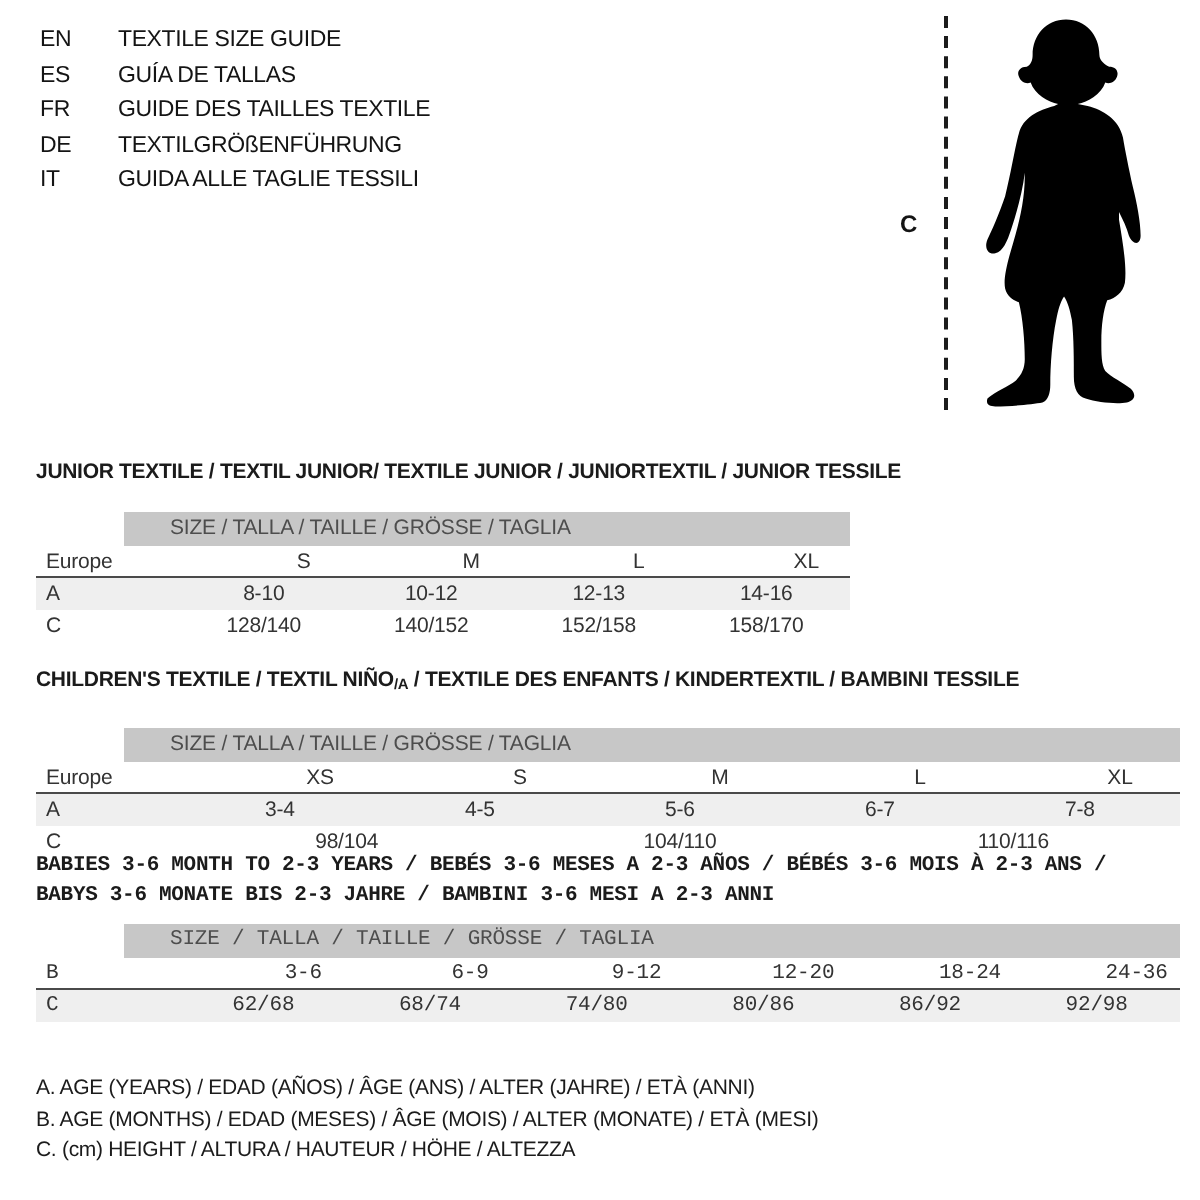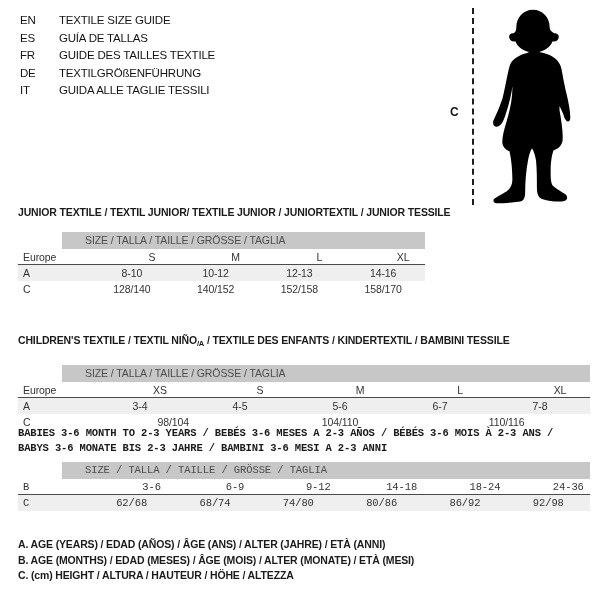--- a/index.html
+++ b/index.html
@@ -37,30 +37,30 @@
   .size-bar{background:var(--header-bar);color:var(--bar-text);
     height:17px;line-height:17px;font-size:10.5px;padding-left:23px;
     letter-spacing:-0.1px;margin-left:44px;}
   .t-row{display:flex;height:16px;line-height:16px;font-size:10.5px;
     color:var(--text);letter-spacing:-0.1px;}
   .t-row.first{border-bottom:1px solid var(--rule);gap:40px;}
   .t-row.shaded{background:var(--row-shade);}
   .t-lbl{width:72px;padding-left:5px;}
   .t-cell{flex:1;text-align:center;}
 
-  #sec-junior{top:207px;width:407px;}
+  #sec-junior{top:231px;width:407px;}
   #sec-junior .sec-title{margin-bottom:14px;}
   #sec-children{top:322px;width:572px;}
   #sec-children .sec-title{margin-bottom:16px;margin-top:13px;}
   #sec-babies{top:426px;width:572px;font-family:Liberation Mono, monospace;}
   #sec-babies .sec-title{margin-bottom:6px;}
 
   
   .legend{left:18px;top:537px;}
-  .legend-line{font-size:10.5px;font-weight:bold;color:var(--heading);
+  .legend-line{font-size:10.5px;font-weight:normal;color:var(--heading);
     line-height:15.5px;white-space:nowrap;letter-spacing:-0.15px;}
 </style>
 </head>
 <body>
 
 <div>
 
   <div class="abs lang-list">
     <div class="lang-row">
       <span class="lang-code">EN</span>
@@ -165,21 +165,21 @@
     <div class="sec-title two-line">
       <div>BABIES 3-6 MONTH TO 2-3 YEARS / BEBÉS 3-6 MESES A 2-3 AÑOS / BÉBÉS 3-6 MOIS À 2-3 ANS /</div>
       <div>BABYS 3-6 MONATE BIS 2-3 JAHRE / BAMBINI 3-6 MESI A 2-3 ANNI</div>
     </div>
     <div class="size-bar">SIZE / TALLA / TAILLE / GRÖSSE / TAGLIA</div>
     <div class="t-row first">
       <span class="t-lbl">B</span>
       <span class="t-cell">3-6</span>
       <span class="t-cell">6-9</span>
       <span class="t-cell">9-12</span>
-      <span class="t-cell">14-18</span>
+      <span class="t-cell">12-20</span>
       <span class="t-cell">18-24</span>
       <span class="t-cell">24-36</span>
     </div>
     <div class="t-row shaded">
       <span class="t-lbl">C</span>
       <span class="t-cell">62/68</span>
       <span class="t-cell">68/74</span>
       <span class="t-cell">74/80</span>
       <span class="t-cell">80/86</span>
       <span class="t-cell">86/92</span>

